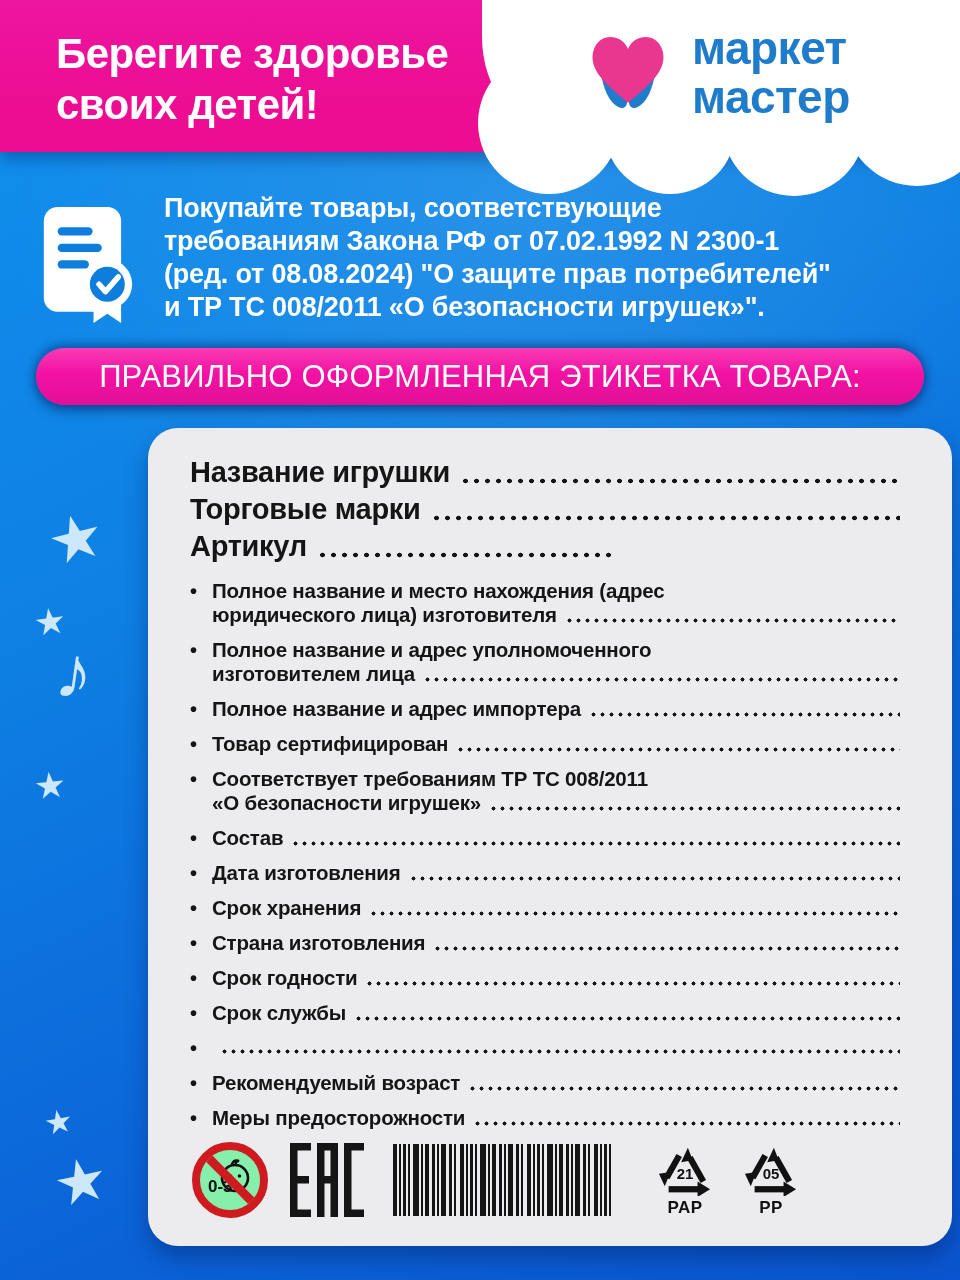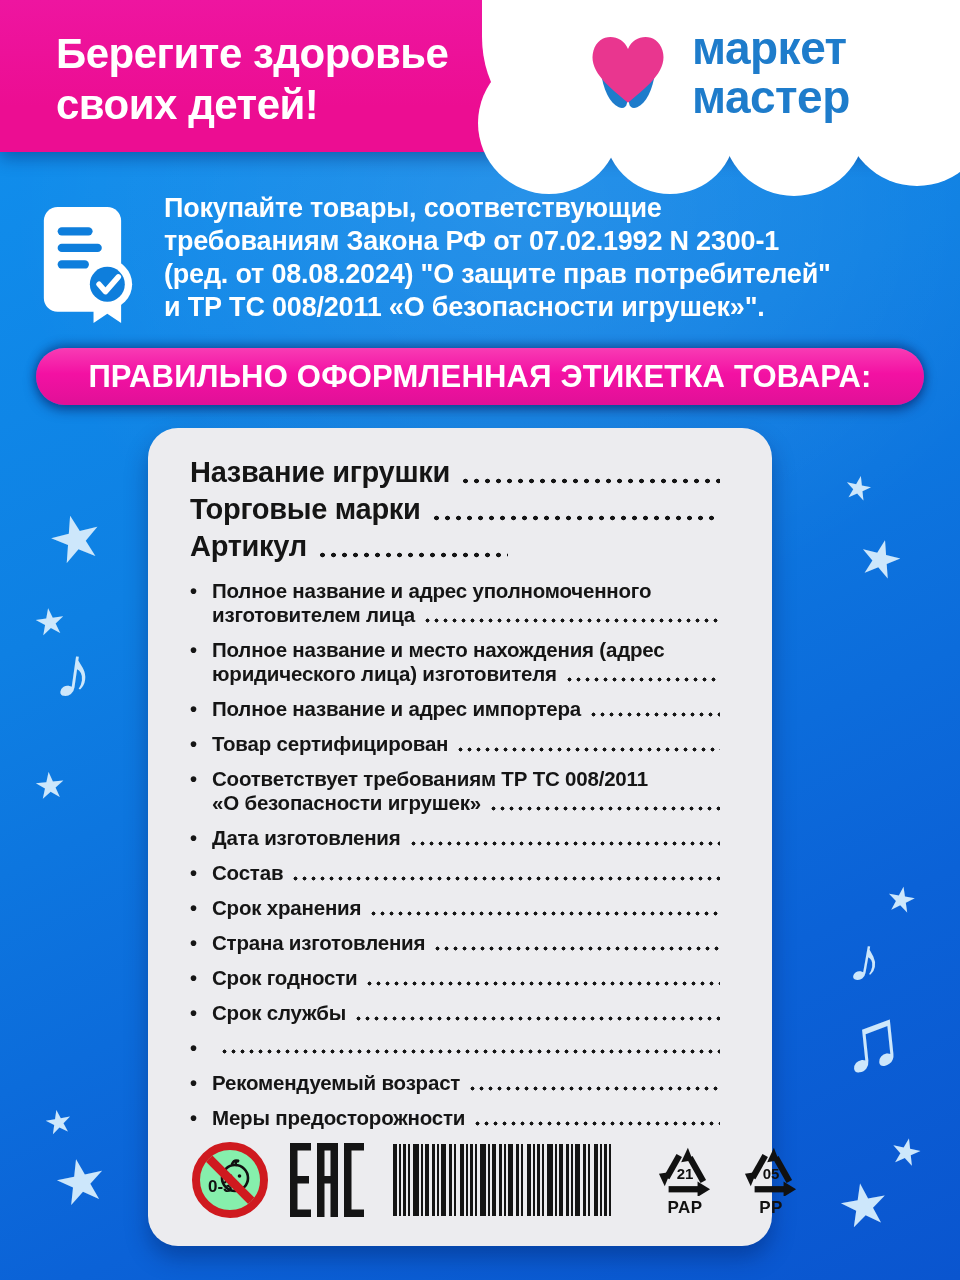--- a/index.html
+++ b/index.html
@@ -38,24 +38,24 @@
   
   .intro{position:absolute;left:42px;top:192px;width:880px;display:flex;align-items:flex-start;}
   .intro-icon{flex:0 0 92px;margin-top:6px;}
   .intro-text{margin-left:30px;color:#fff;font-weight:bold;font-size:27px;line-height:33px;letter-spacing:-.2px;}
 
   
   .banner{position:absolute;left:36px;right:36px;top:348px;height:57px;z-index:2;
     background:linear-gradient(180deg,#F83CB4 0%, var(--banner-pink) 45%, #E11097 100%);
     border-radius:29px;display:flex;align-items:center;justify-content:center;
     box-shadow:0 5px 12px rgba(6,20,80,.55), 0 -4px 10px rgba(6,20,80,.35);}
-  .banner span{color:#fff;font-weight:bold;font-size:31px;letter-spacing:.2px;}
-
-  
-  .card{position:absolute;left:148px;top:428px;width:624px;height:818px;background:var(--card-bg);
+  .banner span{color:#fff;font-weight:normal;font-size:31px;letter-spacing:.2px;}
+
+  
+  .card{position:absolute;left:148px;top:428px;width:804px;height:818px;background:var(--card-bg);
     border-radius:30px;box-shadow:0 12px 22px rgba(0,25,90,.38);
     padding:26px 52px 18px 42px;color:var(--ink);z-index:2;}
   .title-row{display:flex;align-items:flex-end;font-weight:bold;font-size:29px;line-height:37px;letter-spacing:-.3px;}
   .title-row.short{width:60%;}
   .leader{flex:1 1 auto;min-width:24px;
     background:radial-gradient(circle, var(--ink) 2.2px, rgba(0,0,0,0) 2.6px) left bottom 7px / 11px 6px repeat-x;
     margin-left:10px;height:30px;}
   .titles{margin-bottom:14px;}
   .bullet-row{display:flex;align-items:flex-start;margin-bottom:11px;font-weight:bold;font-size:20.5px;line-height:24px;letter-spacing:-.2px;}
   .bullet-row::before{content:"•";flex:0 0 22px;font-size:20px;line-height:24px;}
@@ -182,46 +182,46 @@
           <span>Артикул</span>
           <span class="leader"></span>
         </div>
       </div>
 
     <div>
 
         <div class="bullet-row">
           <span class="btext">
             <span class="bline">
+              <span>Полное название и место нахождения (адрес</span>
+
+            </span>
+            <span class="bline">
+              <span>юридического лица) изготовителя</span>
+              <span class="leader leader-sm"></span>
+            </span>
+          </span>
+        </div>
+
+        <div class="bullet-row">
+          <span class="btext">
+            <span class="bline">
               <span>Полное название и адрес уполномоченного</span>
 
             </span>
             <span class="bline">
               <span>изготовителем лица</span>
               <span class="leader leader-sm"></span>
             </span>
           </span>
         </div>
 
         <div class="bullet-row">
           <span class="btext">
             <span class="bline">
-              <span>Полное название и место нахождения (адрес</span>
-
-            </span>
-            <span class="bline">
-              <span>юридического лица) изготовителя</span>
-              <span class="leader leader-sm"></span>
-            </span>
-          </span>
-        </div>
-
-        <div class="bullet-row">
-          <span class="btext">
-            <span class="bline">
               <span>Полное название и адрес импортера</span>
               <span class="leader leader-sm"></span>
             </span>
 
           </span>
         </div>
 
         <div class="bullet-row">
           <span class="btext">
             <span class="bline">
@@ -241,31 +241,31 @@
             <span class="bline">
               <span>«О безопасности игрушек»</span>
               <span class="leader leader-sm"></span>
             </span>
           </span>
         </div>
 
         <div class="bullet-row">
           <span class="btext">
             <span class="bline">
+              <span>Состав</span>
+              <span class="leader leader-sm"></span>
+            </span>
+
+          </span>
+        </div>
+
+        <div class="bullet-row">
+          <span class="btext">
+            <span class="bline">
               <span>Дата изготовления</span>
-              <span class="leader leader-sm"></span>
-            </span>
-
-          </span>
-        </div>
-
-        <div class="bullet-row">
-          <span class="btext">
-            <span class="bline">
-              <span>Состав</span>
               <span class="leader leader-sm"></span>
             </span>
 
           </span>
         </div>
 
         <div class="bullet-row">
           <span class="btext">
             <span class="bline">
               <span>Срок хранения</span>

